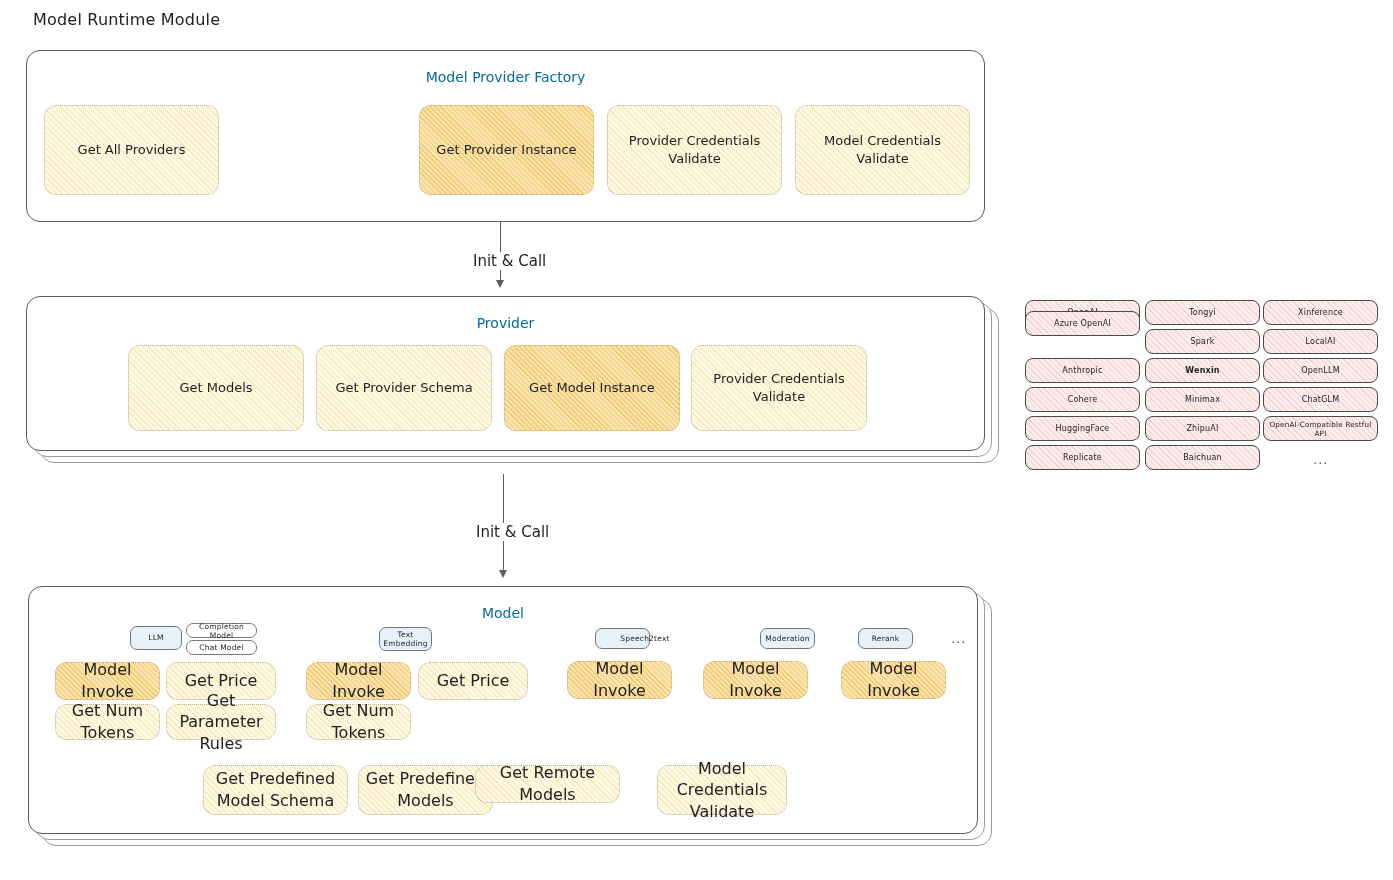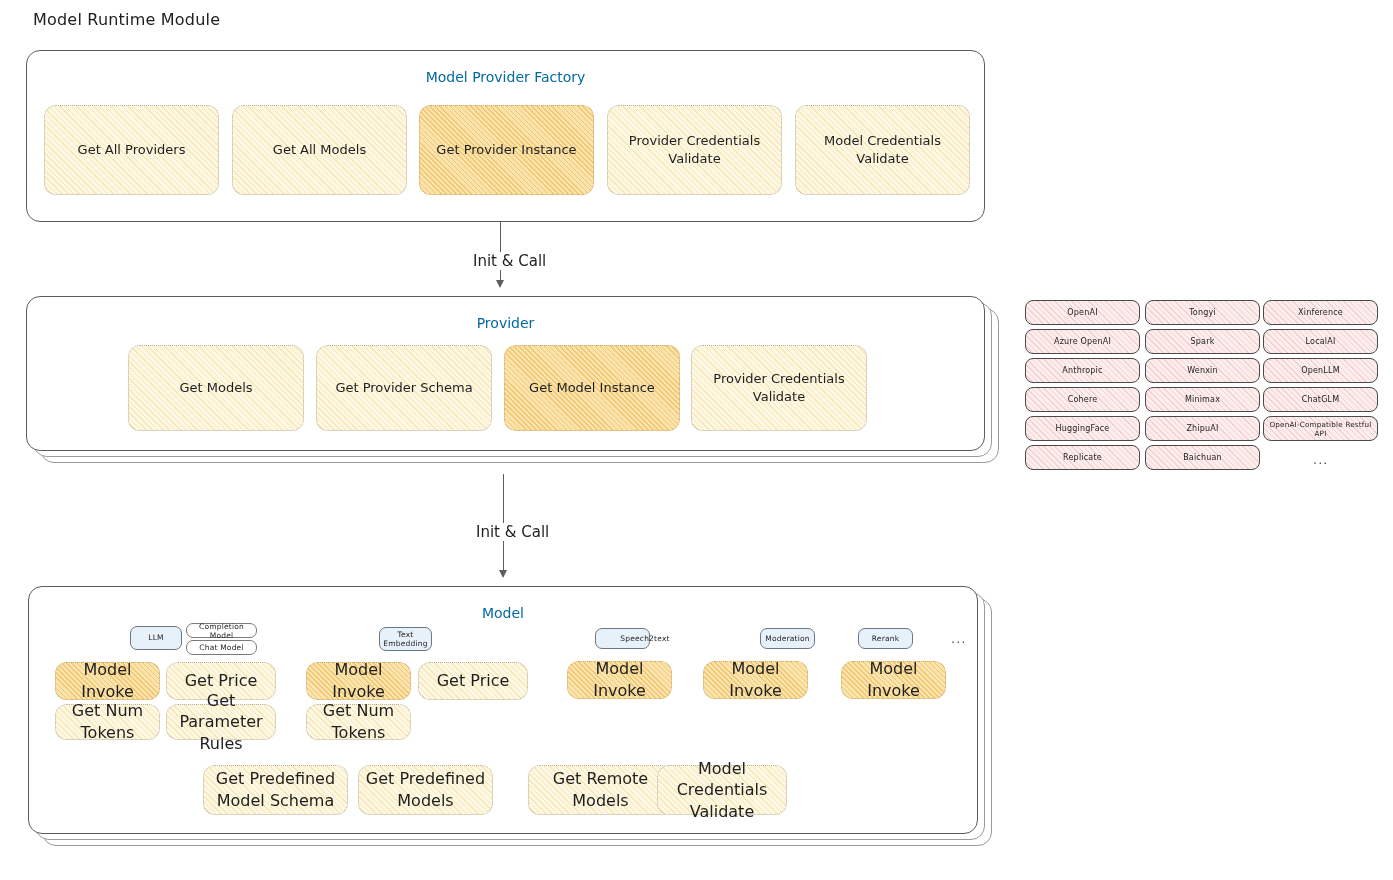--- a/index.html
+++ b/index.html
@@ -165,49 +165,48 @@
 <body>
 
 <div id="canvas">
 
   <div class="ttl" id="page-title">Model Runtime Module</div>
 
   <div class="panel" style="left:26px; top:50px; width:959px; height:172px;">
     <div class="panel-title">Model Provider Factory</div>
   </div>
   <div class="card" style="left:44px; top:105px; width:175px; height:90px;">Get All Providers</div>
-  <div class="card" style="left:232px; top:105px; width:175px; height:90px;">Get All Models</div>
   <div class="card hl" style="left:419px; top:105px; width:175px; height:90px;">Get Provider Instance</div>
   <div class="card" style="left:607px; top:105px; width:175px; height:90px;">Provider Credentials Validate</div>
   <div class="card" style="left:795px; top:105px; width:175px; height:90px;">Model Credentials Validate</div>
 
   <div class="arrow-line" style="left:500px; top:222px; height:62px;"></div>
   <div class="arrow-head" style="left:495.5px; top:280px;"></div>
   <div class="arrow-label" style="left:470px; top:252px;">Init &amp; Call</div>
 
   <div class="panel-shadowlayer" style="left:40px; top:308px; width:959px; height:155px;"></div>
   <div class="panel-shadowlayer" style="left:33px; top:302px; width:959px; height:155px;"></div>
   <div class="panel" style="left:26px; top:296px; width:959px; height:155px;">
     <div class="panel-title">Provider</div>
   </div>
   <div class="card" style="left:128px; top:345px; width:176px; height:86px;">Get Models</div>
   <div class="card" style="left:316px; top:345px; width:176px; height:86px;">Get Provider Schema</div>
   <div class="card hl" style="left:504px; top:345px; width:176px; height:86px;">Get Model Instance</div>
   <div class="card" style="left:691px; top:345px; width:176px; height:86px;">Provider Credentials Validate</div>
 
   <div class="chip" style="left:1025px; top:300px; width:115px; height:25px;">OpenAI</div>
-  <div class="chip" style="left:1025px; top:329px; width:115px; height:25px;">Azure OpenAI</div>
+  <div class="chip" style="left:1025px; top:311px; width:115px; height:25px;">Azure OpenAI</div>
   <div class="chip" style="left:1025px; top:358px; width:115px; height:25px;">Anthropic</div>
   <div class="chip" style="left:1025px; top:387px; width:115px; height:25px;">Cohere</div>
   <div class="chip" style="left:1025px; top:416px; width:115px; height:25px;">HuggingFace</div>
   <div class="chip" style="left:1025px; top:445px; width:115px; height:25px;">Replicate</div>
 
   <div class="chip" style="left:1145px; top:300px; width:115px; height:25px;">Tongyi</div>
   <div class="chip" style="left:1145px; top:329px; width:115px; height:25px;">Spark</div>
-  <div class="chip" style="left:1145px; top:358px; width:115px; height:25px;">Wenxin</div>
+  <div class="chip" style="left:1145px; top:358px; width:115px; height:25px;font-weight:bold;">Wenxin</div>
   <div class="chip" style="left:1145px; top:387px; width:115px; height:25px;border-radius:8px;">Minimax</div>
   <div class="chip" style="left:1145px; top:416px; width:115px; height:25px;">ZhipuAI</div>
   <div class="chip" style="left:1145px; top:445px; width:115px; height:25px;">Baichuan</div>
 
   <div class="chip" style="left:1263px; top:300px; width:115px; height:25px;">Xinference</div>
   <div class="chip" style="left:1263px; top:329px; width:115px; height:25px;">LocalAI</div>
   <div class="chip" style="left:1263px; top:358px; width:115px; height:25px;">OpenLLM</div>
   <div class="chip" style="left:1263px; top:387px; width:115px; height:25px;">ChatGLM</div>
   <div class="chip" style="left:1263px; top:416px; width:115px; height:25px; font-size:7.2px;">OpenAI-Compatible Restful API</div>
   <div class="ellipsis-dots" style="left:1313px; top:452px;">...</div>
@@ -242,16 +241,16 @@
   <div class="badge-blue" style="left:728px; top:628px; width:55px; height:21px;margin-left:32px;">Moderation</div>
   <div class="card sm hl" style="left:703px; top:661px; width:105px; height:38px;">Model Invoke</div>
 
   <div class="badge-blue" style="left:858px; top:628px; width:55px; height:21px;">Rerank</div>
   <div class="card sm hl" style="left:841px; top:661px; width:105px; height:38px;">Model Invoke</div>
 
   <div class="ellipsis-dots" style="left:951px; top:631px;">...</div>
 
   <div class="card sm" style="left:203px; top:765px; width:145px; height:50px;">Get Predefined Model Schema</div>
   <div class="card sm" style="left:358px; top:765px; width:135px; height:50px;">Get Predefined Models</div>
-  <div class="card sm" style="left:528px; top:765px; width:145px; height:50px;">Get Remote Models</div>
+  <div class="card sm" style="left:475px; top:765px; width:145px; height:38px;">Get Remote Models</div>
   <div class="card sm" style="left:657px; top:765px; width:130px; height:50px;">Model Credentials Validate</div>
 
 </div>
 
 </body></html>

